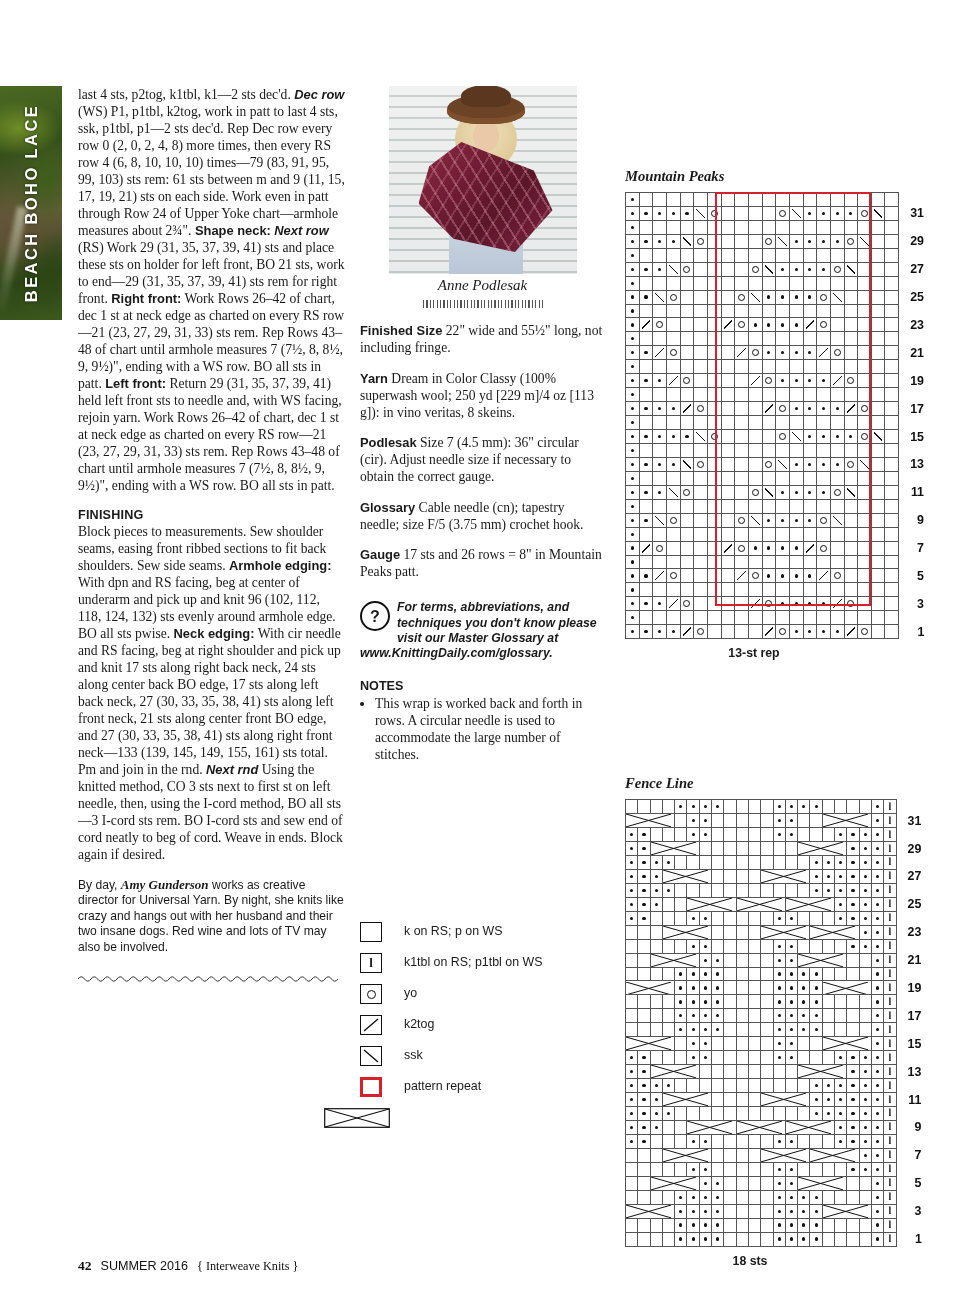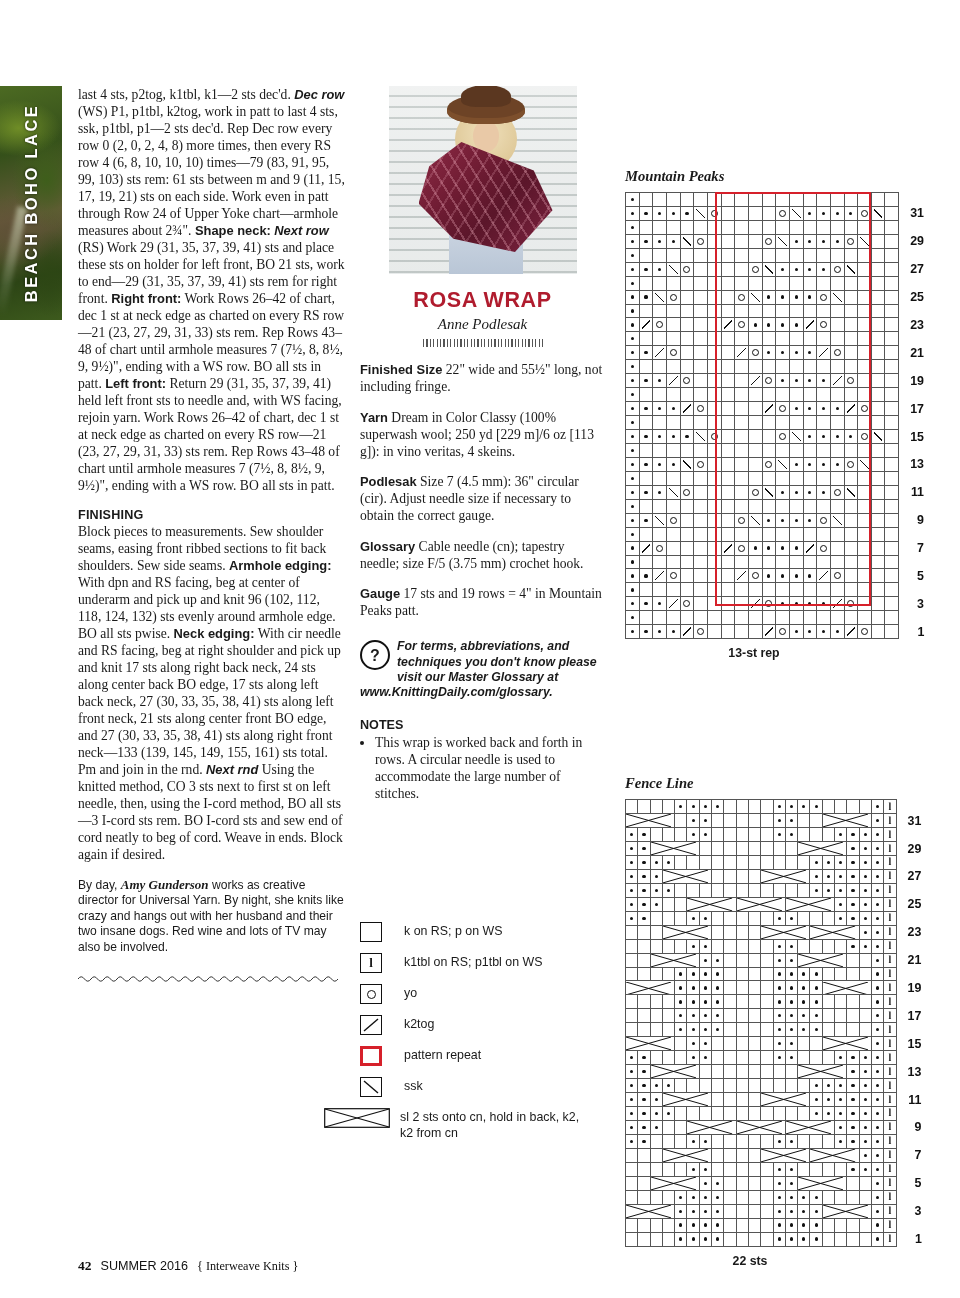--- a/index.html
+++ b/index.html
@@ -158,30 +158,29 @@
     <div class="jeans"></div>
     <div class="hair"></div>
     <div class="face"></div>
     <div class="hat"></div>
     <div class="wrap">
       <div class="lace"></div>
       <div class="lace2"></div>
     </div>
   </div>
 
-  <div id="title">ROSA WRAP</div>
   <div id="designer">Anne Podlesak</div>
   <div id="rule"></div>
 
   <div class="specs">
     <p><b>Finished Size</b> <span>22" wide and 55½" long, not including fringe.</span></p>
-    <p><b>Yarn</b> <span>Dream in Color Classy (100% superwash wool; 250 yd [229 m]/6 oz [113 g]): in vino veritas, 4 skeins.</span></p>
+    <p><b>Yarn</b> <span>Dream in Color Classy (100% superwash wool; 250 yd [229 m]/4 oz [113 g]): in vino veritas, 8 skeins.</span></p>
     <p><b>Podlesak</b> <span>Size 7 (4.5 mm): 36" circular (cir). Adjust needle size if necessary to obtain the correct gauge.</span></p>
     <p><b>Glossary</b> <span>Cable needle (cn); tapestry needle; size F/5 (3.75 mm) crochet hook.</span></p>
-    <p><b>Gauge</b> <span>17 sts and 19 rows = 4" in Mountain Peaks patt.</span></p>
+    <p><b>Gauge</b> <span>17 sts and 26 rows = 8" in Mountain Peaks patt.</span></p>
   </div>
 
   <div id="glossary">
     <span class="qmark">?</span>
     <span>For terms, abbreviations, and techniques you don't know please visit our Master Glossary at www.KnittingDaily.com/glossary.</span>
   </div>
 
   <div id="notes-head">NOTES</div>
   <div id="notes">
     <ul>
@@ -224,47 +223,46 @@
         <svg width="18" height="16">
             <line x1="2" y1="14" x2="16" y2="2" stroke="#111" stroke-width="1.4"></line>
           </svg>
       </div>
     </div>
     <div class="lg-txt">k2tog</div>
   </div>
 
   <div class="lg-row">
     <div class="lg-sym">
-        <div class="lg-box repeat"></div>
-      </div>
-    <div class="lg-txt">pattern repeat</div>
-  </div>
-
-  <div class="lg-row">
-    <div class="lg-sym">
       <div class="lg-box">
         <svg width="18" height="16">
             <line x1="2" y1="2" x2="16" y2="14" stroke="#111" stroke-width="1.4"></line>
           </svg>
       </div>
     </div>
     <div class="lg-txt">ssk</div>
+  </div>
+
+  <div class="lg-row">
+    <div class="lg-sym">
+        <div class="lg-box repeat"></div>
+      </div>
+    <div class="lg-txt">pattern repeat</div>
   </div>
 
 
   <div class="lg-row" style="margin-left:-36px;">
     <div class="lg-cable">
       <svg width="66" height="20" viewBox="0 0 66 20">
         <rect x="0.7" y="0.7" width="64.6" height="18.6" fill="none" stroke="#111" stroke-width="1.2"></rect>
         <line x1="1" y1="19" x2="65" y2="1" stroke="#111" stroke-width="1.2"></line>
         <line x1="1" y1="1" x2="33" y2="10" stroke="#111" stroke-width="1.2"></line>
         <line x1="33" y1="10" x2="65" y2="19" stroke="#111" stroke-width="1.2"></line>
       </svg>
     </div>
-    <div class="lg-txt" style="width:190px;">sl 2 sts onto cn, hold in back, k2, k2 from cn</div>
   </div>
 </div>
 
 <div class="col" id="col3">
 
   <div>
     <div class="chart-title">Mountain Peaks</div>
     <div class="grid-wrap" id="mp-wrap">
         <table class="knit">
           <tbody>
@@ -3836,21 +3834,21 @@
               <td style="width:11.3px;height:12.9px">
                 <span class="cellsym">
                   <span class="s-tbl">ӏ</span>
                 </span>
               </td>
               <td class="num">1</td>
             </tr>
           </tbody>
         </table>
       </div>
-    <div class="chart-caption" style="width:250px;">22 sts</div>
+    <div class="chart-caption" style="width:250px;">18 sts</div>
   </div>
 
 </div>
 
 <div id="footer">
   <span class="pg">42</span>
   <span>SUMMER 2016</span>
   <span class="mag">{ Interweave Knits }</span>
 </div>
 

